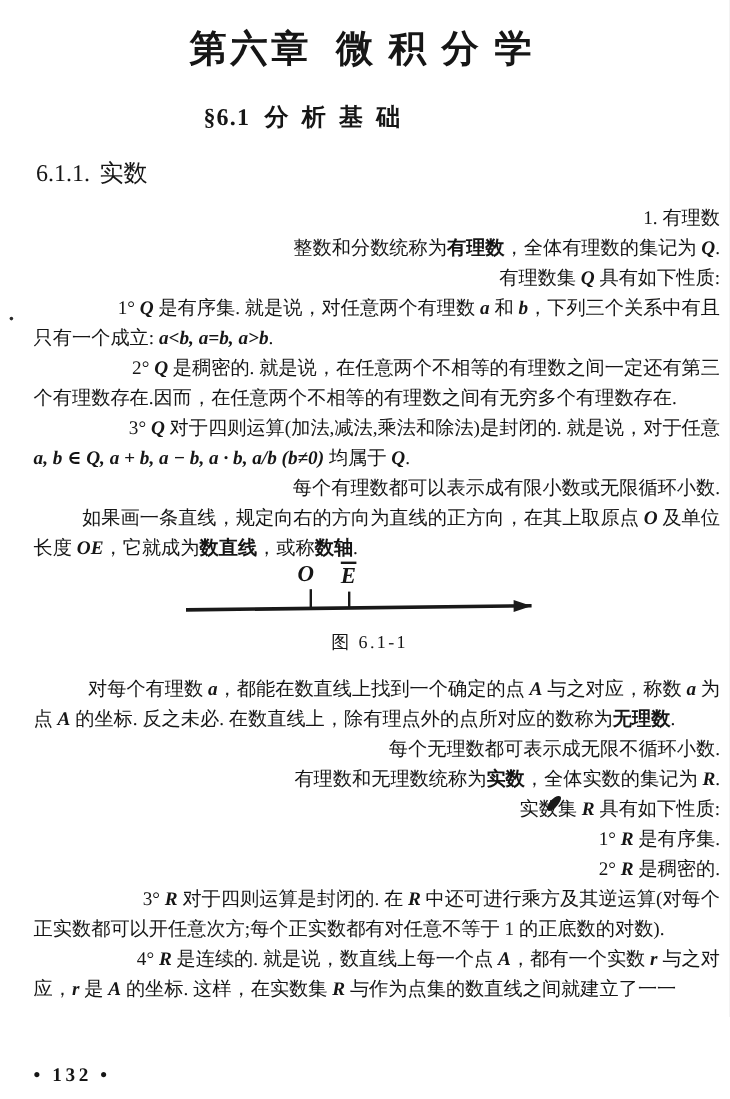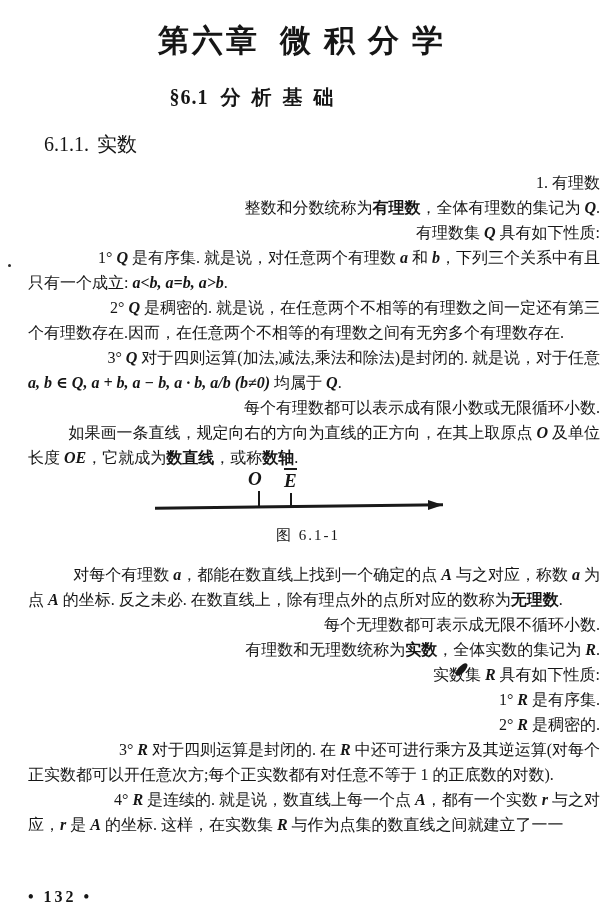--- a/index.html
+++ b/index.html
@@ -32,21 +32,21 @@
     width: 514px;
     text-align: center;
     font-size: 20px;
     font-weight: bold;
     white-space: nowrap;
   }
   .section-title .num { letter-spacing: 1px; margin-right: 12px; }
   .section-title .name { letter-spacing: 11px; }
   .subsection-title {
     position: absolute;
-    top: 131px; left: 44px;
+    top: 131px; left: 30px;
     font-size: 20px;
     white-space: nowrap;
   }
   .subsection-title .num { margin-right: 8px; }
   
   .textblock {
     position: absolute;
     left: 28px;
     width: 572px;
     font-size: 16px;

